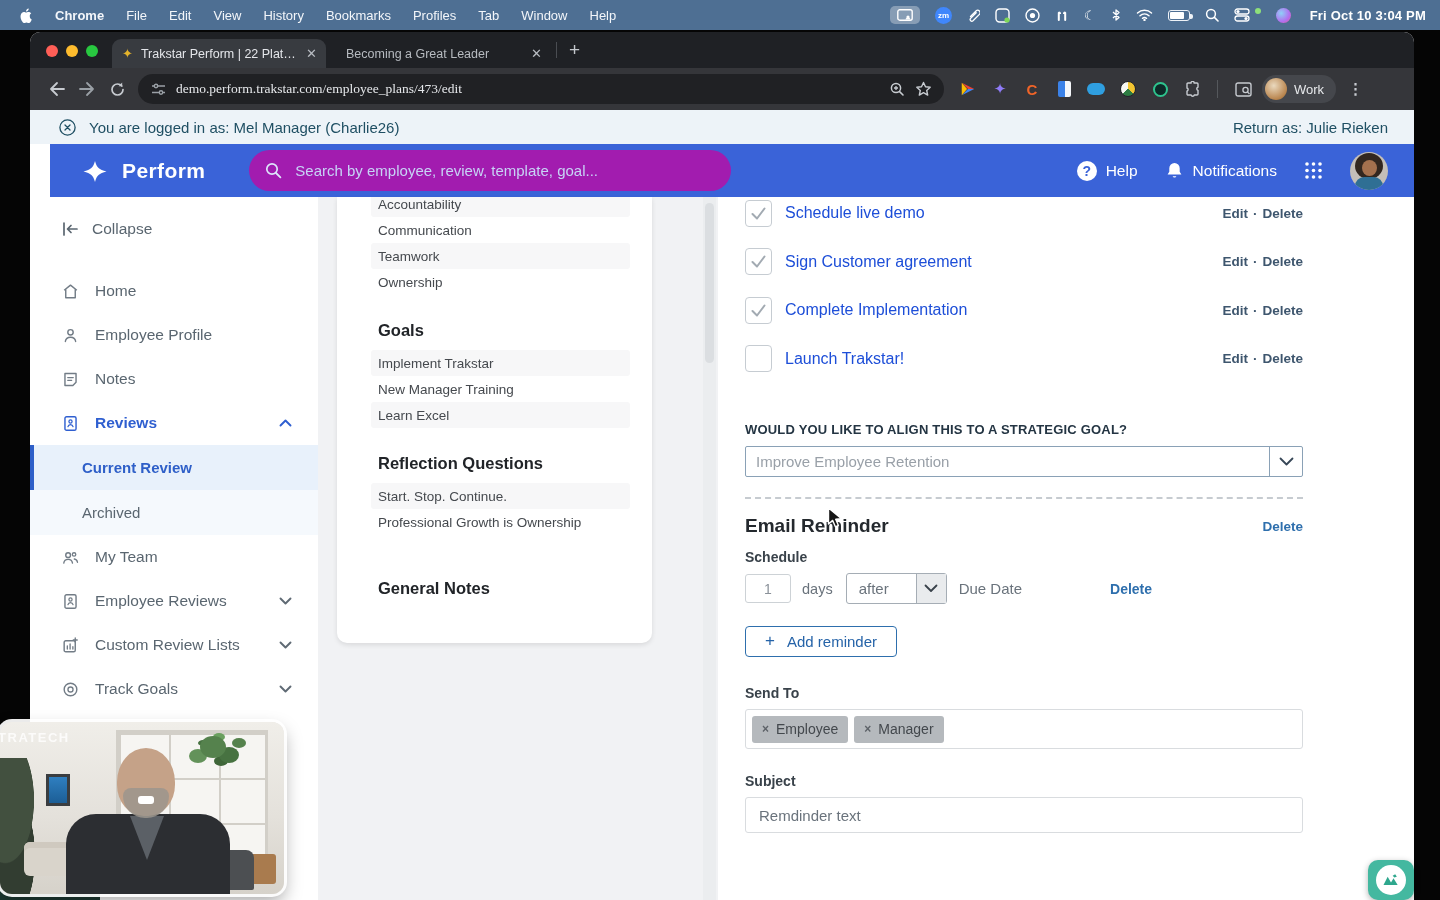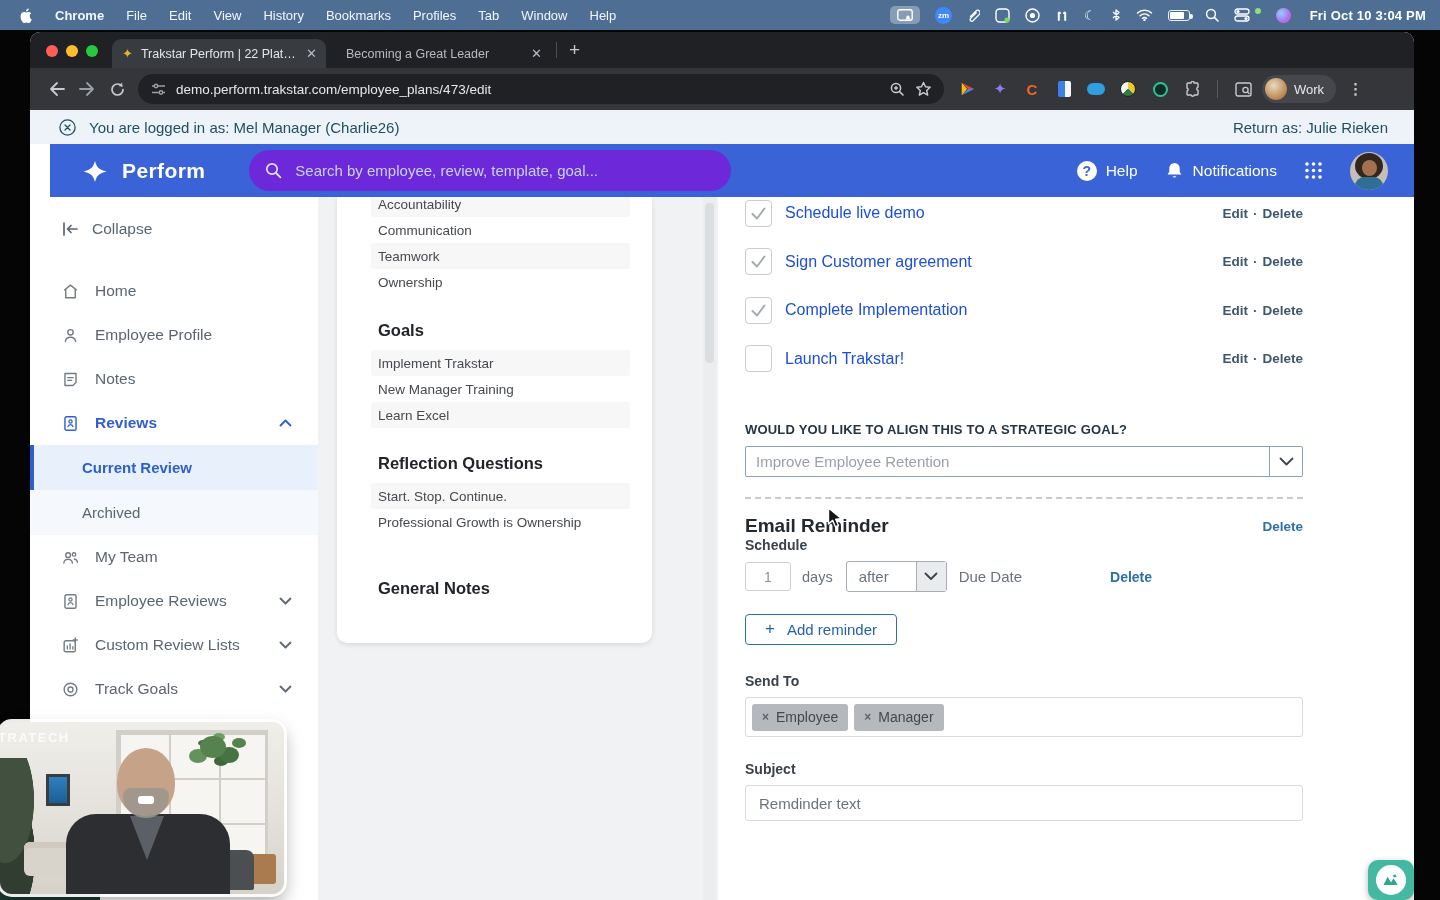--- a/index.html
+++ b/index.html
@@ -35,21 +35,21 @@
   .tab-active .ttl { flex:1; white-space:nowrap; overflow:hidden; text-overflow:ellipsis; }
   .tab-close { color:#b9bdc3; font-size:13px; line-height:1; }
   .fav-star { color:#e3b32c; font-size:13px; line-height:1; }
   .tab-inactive { width:226px; height:29px; display:flex; align-items:center; padding:0 10px 0 20px; color:#b7bbc0; font-size:12.5px; gap:8px; }
   .tab-inactive .ttl { flex:1; white-space:nowrap; overflow:hidden; text-overflow:ellipsis; }
   .tab-div { width:1px; height:16px; background:#4a4d52; align-self:center; margin:0 4px; }
   .newtab { color:#c3c7cc; font-size:19px; align-self:center; margin-left:8px; font-weight:400; }
 
   .toolbar { height:42px; background:#35363a; display:flex; align-items:center; padding:0 14px 0 12px; flex:none; }
   .navic { display:flex; align-items:center; justify-content:center; width:30px; height:30px; }
-  .urlpill { height:30px; background:#202124; border-radius:15px; width:806px; display:flex; align-items:center; padding:0 12px 0 13px; margin-left:6px; gap:10px; }
+  .urlpill { height:30px; background:#202124; border-radius:15px; width:806px; display:flex; align-items:center; padding:0 12px 0 13px; margin-left:6px; gap:10px;font-family:Liberation Serif, serif; }
   .url-text { color:#e6e8eb; font-size:13.5px; flex:1; white-space:nowrap; overflow:hidden; }
   .ext-row { display:flex; align-items:center; gap:14px; margin-left:15px; }
   .ext { width:18px; height:18px; display:flex; align-items:center; justify-content:center; font-size:13px; }
   .ext-c { color:#f06428; font-weight:800; font-size:15px; }
   .ext-sparkle { color:#8f7bf8; font-size:15px; }
   .ext-doc { width:13px; height:16px; border-radius:2px; background:linear-gradient(90deg,#3b82e8 50%,#f5f7fa 50%); }
   .ext-pill { width:18px; height:12px; border-radius:6px; background:#2f9fe0; }
   .ext-pie { width:16px; height:16px; border-radius:50%; background:conic-gradient(#f3c531 0 130deg,#2e7d43 130deg 230deg,#f7f7f2 230deg 360deg); border:1px solid #23252a; }
   .ext-green { width:15px; height:15px; border-radius:50%; background:#0d2b28; border:2.5px solid #2ec48e; }
   .tool-div { width:1px; height:18px; background:#55585c; margin:0 2px; }
@@ -59,21 +59,21 @@
   .kebab { color:#c7cbd0; font-size:15px; letter-spacing:0; margin-left:12px; font-weight:700; }
 
   
   .impbanner { height:34px; background:#edf3f8; display:flex; align-items:center; padding:0 26px 0 29px; color:#1f4f63; font-size:15px; flex:none; }
   .impbanner .msg { margin-left:13px; }
   .impbanner .ret { margin-left:auto; }
 
   
   .appheader { height:53px; background:#3a63d8; display:flex; align-items:center; padding:0 26px 0 30px; color:#fff; flex:none;margin-left:20px; }
   .brand { font-size:21px; font-weight:600; letter-spacing:.4px; margin-left:12px; }
-  .searchpill { margin-left:44px; width:482px; height:41px; border-radius:21px; background:#6d28d9; display:flex; align-items:center; padding:0 16px; gap:13px; }
+  .searchpill { margin-left:44px; width:482px; height:41px; border-radius:21px; background:#a21caf; display:flex; align-items:center; padding:0 16px; gap:13px; }
   .searchpill input { background:transparent; border:none; outline:none; color:#fff; font-size:15px; flex:1; font-family:"Liberation Sans",sans-serif; }
   .searchpill input::placeholder { color:#c7d4f6; }
   .hdr-right { margin-left:auto; display:flex; align-items:center; gap:27px; }
   .hdr-group { display:flex; align-items:center; gap:9px; font-size:15.5px; }
   .qmark { width:20px; height:20px; border-radius:50%; background:#fff; color:#3a63d8; font-size:14px; font-weight:700; display:flex; align-items:center; justify-content:center; }
   .avatar { width:38px; height:38px; border-radius:50%; background:#c5bfb8; position:relative; overflow:hidden; }
   .avatar .hair { position:absolute; left:5px; top:1px; width:28px; height:26px; background:#32271f; border-radius:50%; }
   .avatar .face { position:absolute; left:12px; top:8px; width:15px; height:16px; background:#a4714e; border-radius:50%; }
   .avatar .bod  { position:absolute; left:5px; top:25px; width:28px; height:14px; background:#2f6f94; border-radius:9px 9px 0 0; }
 
@@ -113,21 +113,21 @@
   .addtask .addbtn { margin-left:15px; font-size:14px; font-weight:700; color:#3e566e; }
   .align-label { margin-top:39px; font-size:13px; font-weight:700; color:#243543; letter-spacing:.2px; }
   .bigselect { margin-top:9px; height:31px; border:1px solid #8aa1b6; border-radius:2px; display:flex; align-items:stretch; background:#fff; }
   .bigselect .val { flex:1; display:flex; align-items:center; padding-left:10px; font-size:15px; color:#99a0a8; }
   .bigselect .chevcell { width:33px; border-left:1px solid #8aa1b6; display:flex; align-items:center; justify-content:center; color:#374757; }
   .dashed { margin-top:20px; border-top:2px dashed #c6cbd0; }
   .rem-head { margin-top:16px; display:flex; align-items:center; }
   .rem-title { font-size:19px; font-weight:700; color:#24292e; }
   .bluelink { font-size:13.5px; font-weight:700; color:#2e6fad; }
   .rem-head .bluelink { margin-left:auto; }
-  .flabel { margin-top:0; font-size:14px; font-weight:700; color:#39424a; }
+  .flabel { margin-top:12px; font-size:14px; font-weight:700; color:#39424a; }
   .sched-row { margin-top:8px; display:flex; align-items:center; }
   .days-input { width:46px; height:29px; border:1px solid #cdd2d6; border-radius:3px; text-align:center; font-size:14px; color:#8a9199; font-family:"Liberation Sans",sans-serif; outline:none; }
   .days-unit { margin-left:11px; font-size:14.5px; color:#6a737c; }
   .smallselect { margin-left:13px; width:101px; height:31px; border:1px solid #a5adb5; border-radius:3px; display:flex; align-items:stretch; background:#fff; }
   .smallselect .val { flex:1; display:flex; align-items:center; padding-left:12px; font-size:15px; color:#6a737c; }
   .smallselect .chevcell { width:30px; background:#e9ebed; border-left:1px solid #a5adb5; display:flex; align-items:center; justify-content:center; color:#39424a; }
   .due { margin-left:12px; font-size:15px; color:#6a737c; }
   .row-del { margin-left:88px; font-size:14px; }
   .addrem { margin-top:22px; display:inline-flex; align-items:center; gap:12px; height:31px; padding:0 19px; border:1px solid #2e6fad; border-radius:4px; color:#2563a8; font-size:15px; background:#fff; }
   .addrem .plus { font-size:17px; margin-top:-1px; }

